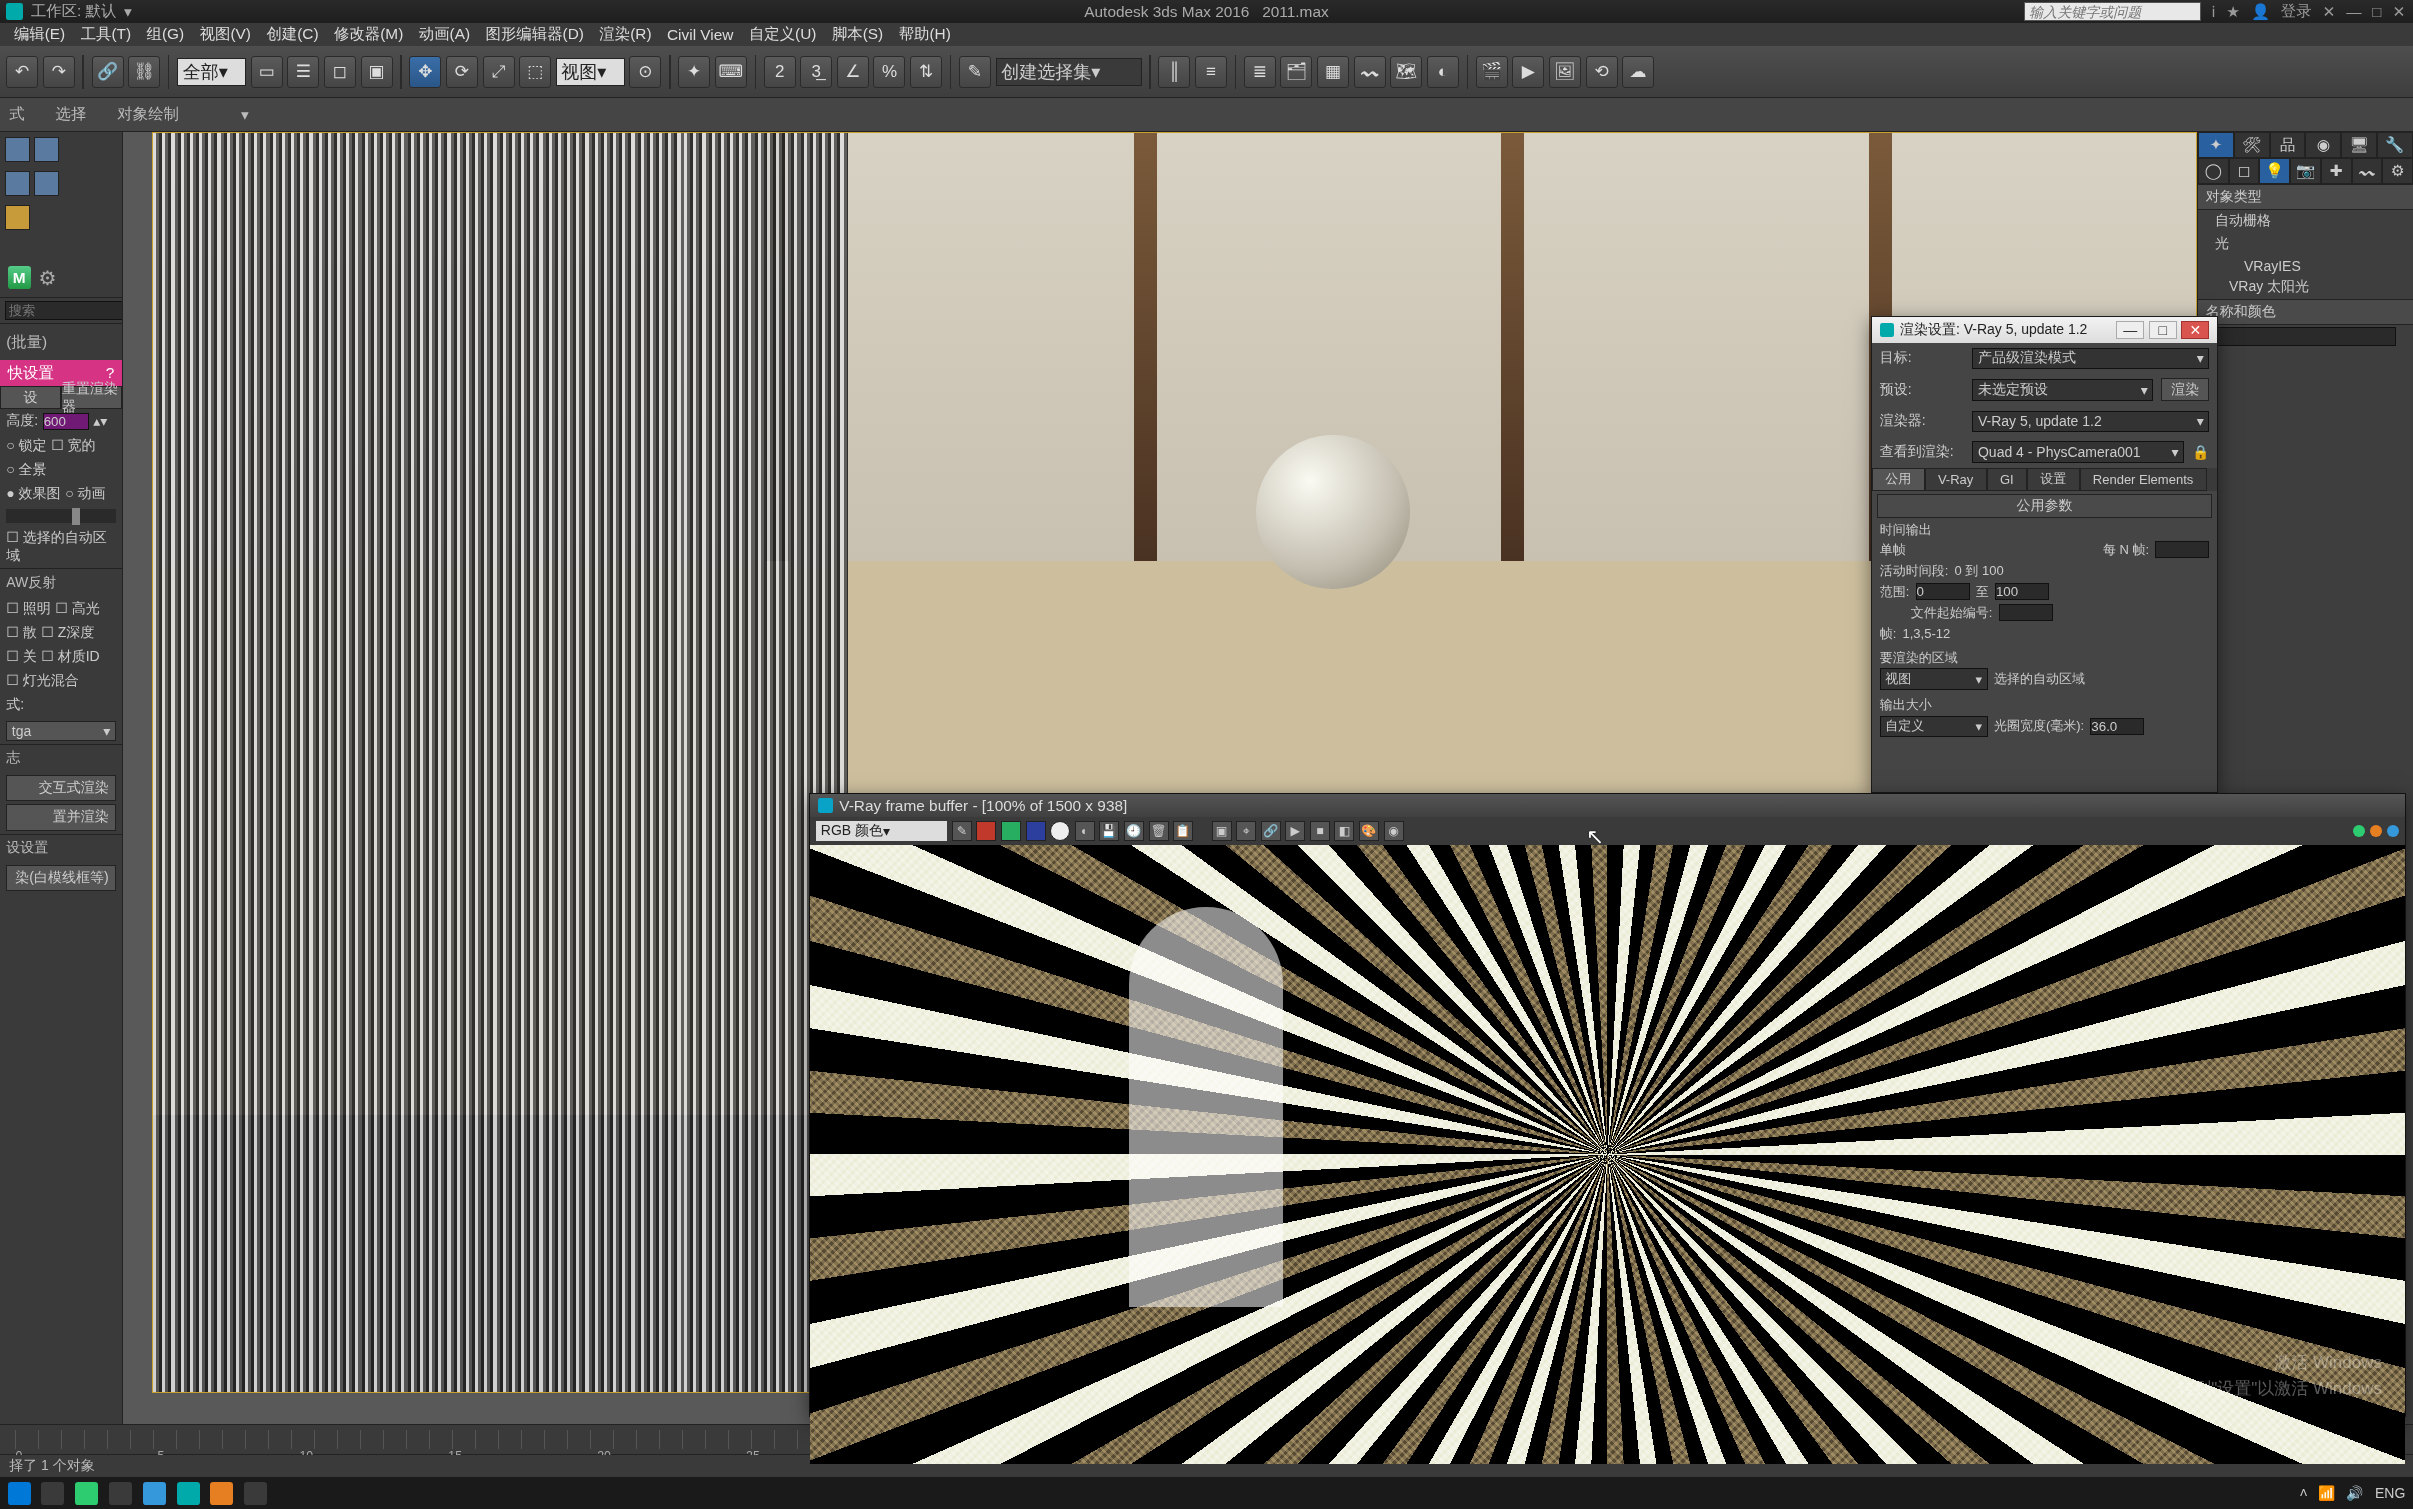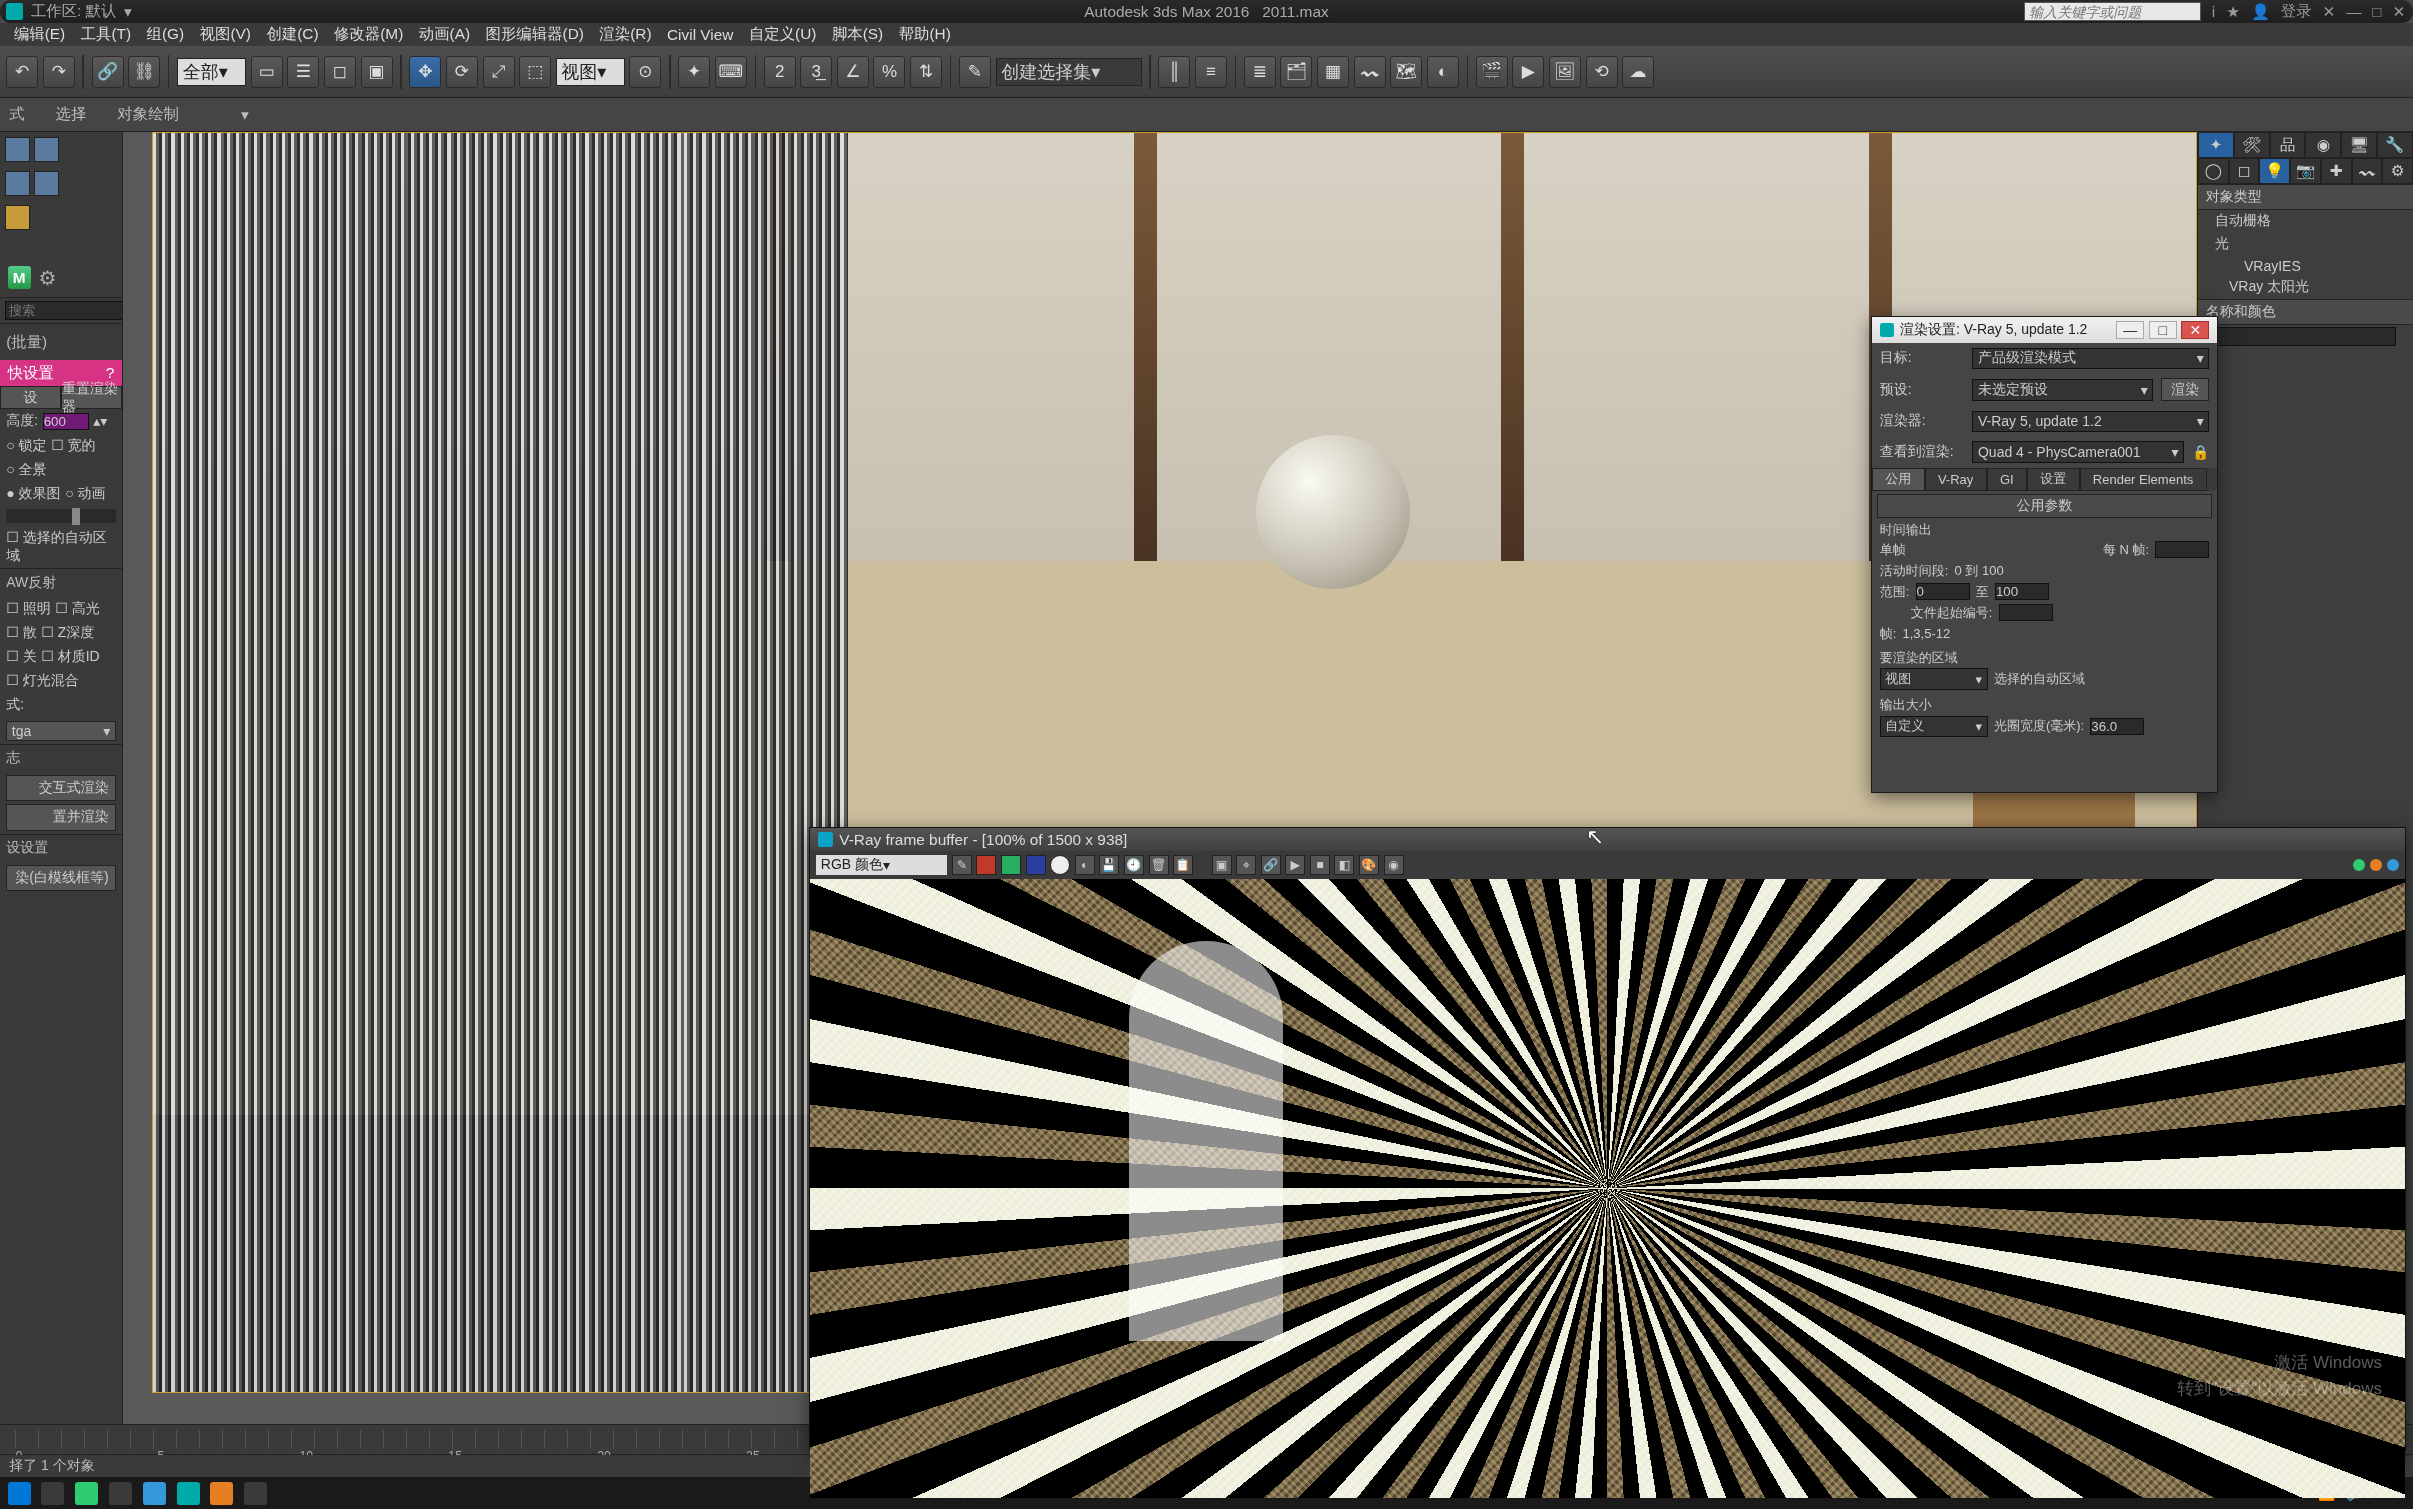--- a/index.html
+++ b/index.html
@@ -1,19 +1,19 @@
 <!DOCTYPE html>
 <html style="font-size:12.3px"><head>
 <meta charset="utf-8">
 <style>
 * { margin: 0; padding: 0; box-sizing: border-box; font-family: "Microsoft YaHei", Arial, sans-serif; }
 body { background: #4a4a4a; width: 2413px; height: 1509px; overflow: hidden; color: #ccc; font-size: 17px; position: relative; }
 
 
-.titlebar { height: 23px; background: linear-gradient(#2a2a2a,#1e1e1e); display: flex; align-items: center; justify-content: center; color: #aaa; font-size: 15.4px; position: relative; border-radius: 11px; }
+.titlebar { height: 23px; background: linear-gradient(#2a2a2a,#1e1e1e); display: flex; align-items: center; justify-content: center; color: #aaa; font-size: 15.4px; position: relative; }
 .titlebar .left-group { position: absolute; left: 6.2px; display: flex; align-items: center; gap: 7.7px; }
 .titlebar .icon-3ds { width: 17px; height: 17px; background: #0aa; border-radius: 2.3px; }
 .titlebar .right-group { position: absolute; right: 7.7px; display: flex; align-items: center; gap: 10.8px; color: #999; font-size: 15.4px; }
 .titlebar input.search { width: 177px; height: 18.5px; background: #e8e8e8; border: 0.8px solid #555; font-size: 14px; font-style: italic; color: #555; padding: 0 4.6px; }
 
 
 .menubar { height: 23px; background: #3a3a3a; display: flex; align-items: center; padding: 0 7.7px; gap: 3.1px; color: #ddd; font-size: 15.4px; }
 .menubar span { padding: 1.5px 6.2px; cursor: default; }
 
 
@@ -504,21 +504,21 @@
       <div class="combo" style="flex:0 0 108px">
           <span>自定义</span>
           <span>▾</span>
         </div>
       <span>光圈宽度(毫米):</span>
       <input class="spin" value="36.0" style="">
     </div>
   </div>
 </div>
 
-<div class="vfb" style="left:809px; top:827px; width:1597px; height:624px;">
+<div class="vfb" style="left:809px; top:793px; width:1597px; height:624px;">
   <div class="vfb-title">
     <span class="logo"></span>
     <span>V-Ray frame buffer - [100% of 1500 x 938]</span>
   </div>
   <div class="vfb-tools">
     <div class="ch"><span>RGB 颜色</span> ▾</div>
     <div class="vb">✎</div>
     <div class="vb r"></div>
     <div class="vb g"></div>
     <div class="vb b"></div>

